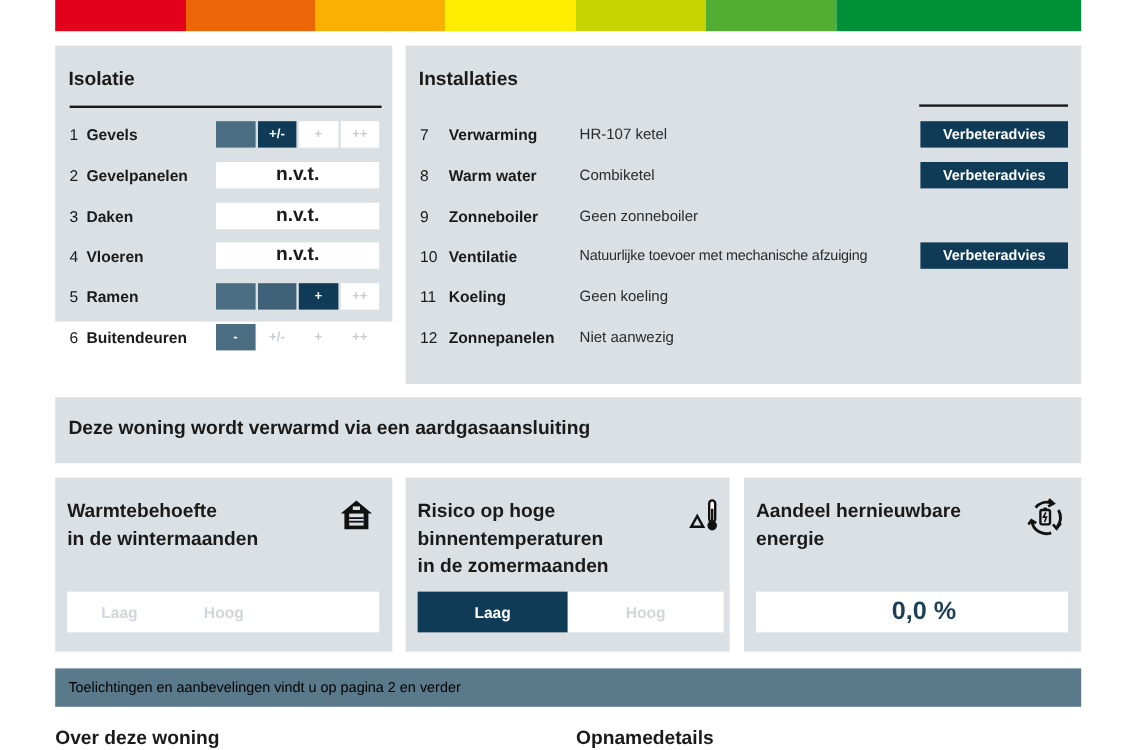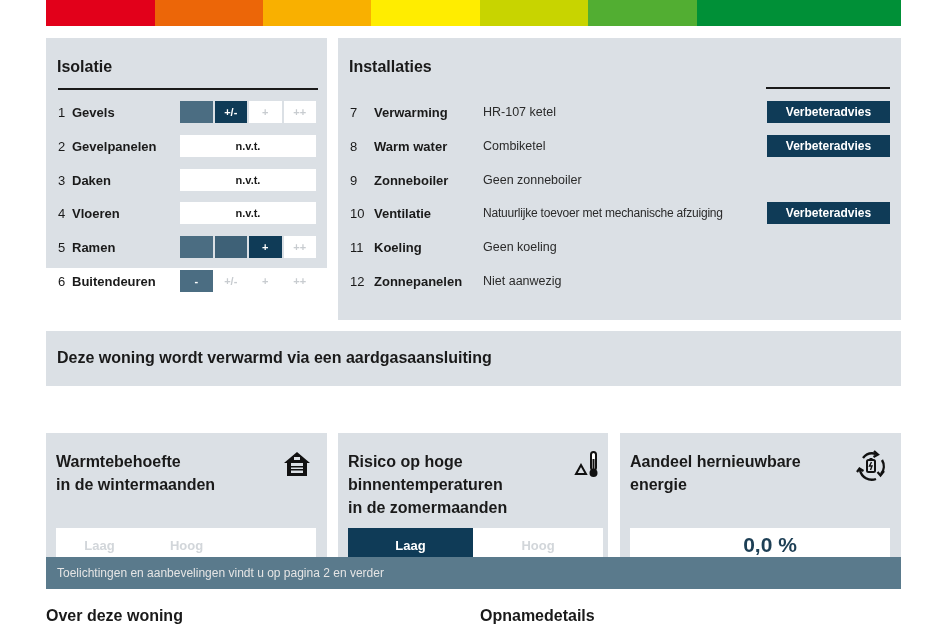--- a/index.html
+++ b/index.html
@@ -17,50 +17,50 @@
   #isolatie .panel-title { position: absolute; left: 11px; top: 20px; }
   #isolatie .rule { position: absolute; left: 12px; top: 50px; width: 260px; height: 2px; background: #1a1a1a; }
   .iso-row { position: absolute; left: 12px; width: 258px; height: 22px; display: flex; align-items: center; }
   .iso-row .num { width: 14px; font-size: 13px; }
   .iso-row .name { width: 108px; font-size: 13px; font-weight: bold; }
   .iso-row .scale { display: flex; width: 136px; height: 22px; gap: 2px; }
   .iso-row .cell { flex: 1; height: 22px; background: #ffffff; color: #c8ccd0; font-size: 11px; font-weight: bold; display: flex; align-items: center; justify-content: center; }
   .iso-row .cell.fill { background: #4b6d82; color: #ffffff; }
   .iso-row .cell.active { background: #0f3b57; color: #ffffff; }
   .iso-row .cell.mid { background: #3e6177; color: #ffffff; }
-  .iso-row .na { width: 136px; height: 22px; background: #ffffff; font-size: 11px; font-weight: bold; display: flex; align-items: center; justify-content: center; }
+  .iso-row .na { width: 136px; height: 22px; background: #ffffff; font-size: 16px; font-weight: bold; display: flex; align-items: center; justify-content: center; }
 
   
   #installaties { left: 338px; top: 38px; width: 563px; height: 282px; }
   #installaties .panel-title { position: absolute; left: 11px; top: 20px; }
   #installaties .rule { position: absolute; left: 428px; top: 49px; width: 124px; height: 2px; background: #1a1a1a; }
   .ins-row { position: absolute; left: 12px; width: 540px; height: 22px; display: flex; align-items: center; }
   .ins-row .num { width: 24px; font-size: 13px; text-align: left; }
   .ins-row .name { width: 109px; font-size: 13px; font-weight: bold; }
   .ins-row .value { width: 284px; font-size: 12.5px; color: #2a2a2a; white-space: nowrap; }
   .ins-row .btn { width: 123px; height: 22px; background: #0f3b57; color: #ffffff; font-size: 12px; font-weight: bold; display: flex; align-items: center; justify-content: center; margin-left: auto; }
 
   
   #heating { left: 46px; top: 331px; width: 855px; height: 55px; }
   #heating .text { position: absolute; left: 11px; top: 18px; font-size: 16px; font-weight: bold; text-align: center; }
 
   
-  .card { top: 398px; height: 145px; margin-top: 35px; }
+  .card { top: 398px; height: 145px; }
   #card-warmte { left: 46px; width: 281px; }
   #card-risico { left: 338px; width: 270px; }
   #card-aandeel { left: 620px; width: 281px; }
   .card .ctitle { position: absolute; left: 10px; top: 17px; font-size: 16px; font-weight: bold; line-height: 23px; }
   .card .cicon { position: absolute; top: 16px; width: 30px; height: 30px; }
   .seg-bar { position: absolute; left: 10px; top: 95px; height: 34px; display: flex; background: #ffffff; }
   .seg-bar .opt { height: 34px; display: flex; align-items: center; justify-content: center; font-size: 13px; font-weight: bold; color: #d2d6da; }
   .seg-bar .opt.sel { background: #0f3b57; color: #ffffff; }
   .value-box { position: absolute; left: 10px; top: 95px; width: 260px; height: 34px; background: #ffffff; display: flex; align-items: center; justify-content: center; font-size: 21px; font-weight: bold; color: #1d3f55; padding-left: 20px; }
 
   #note-bar { position: absolute; left: 46px; top: 557px; width: 855px; height: 32px; background: #5a7a8c; }
-  #note-bar .text { position: absolute; left: 11px; top: 9px; font-size: 12px; color: #e5e5e5; }
+  #note-bar .text { position: absolute; left: 11px; top: 9px; font-size: 12px; color: #000000; }
 
   .footer-head { position: absolute; top: 607px; font-size: 16px; font-weight: bold; }
 </style>
 </head>
 <body>
 
 <div class="label-bar">
   <div class="seg" style="width:109px;background:#e2001a"></div>
   <div class="seg" style="width:108px;background:#ec6608"></div>
   <div class="seg" style="width:108px;background:#f9b000"></div>

